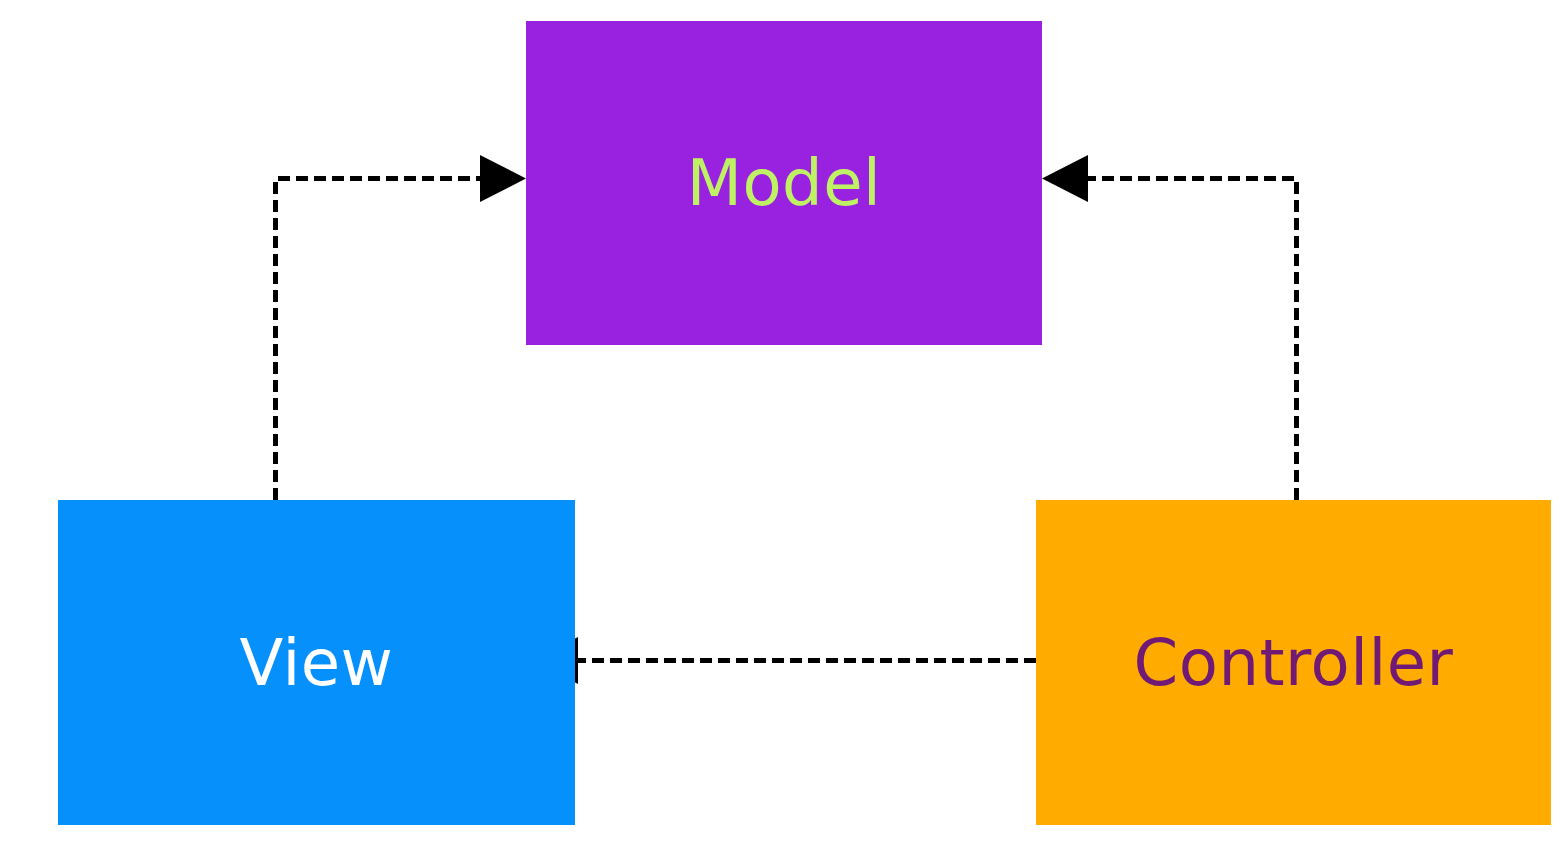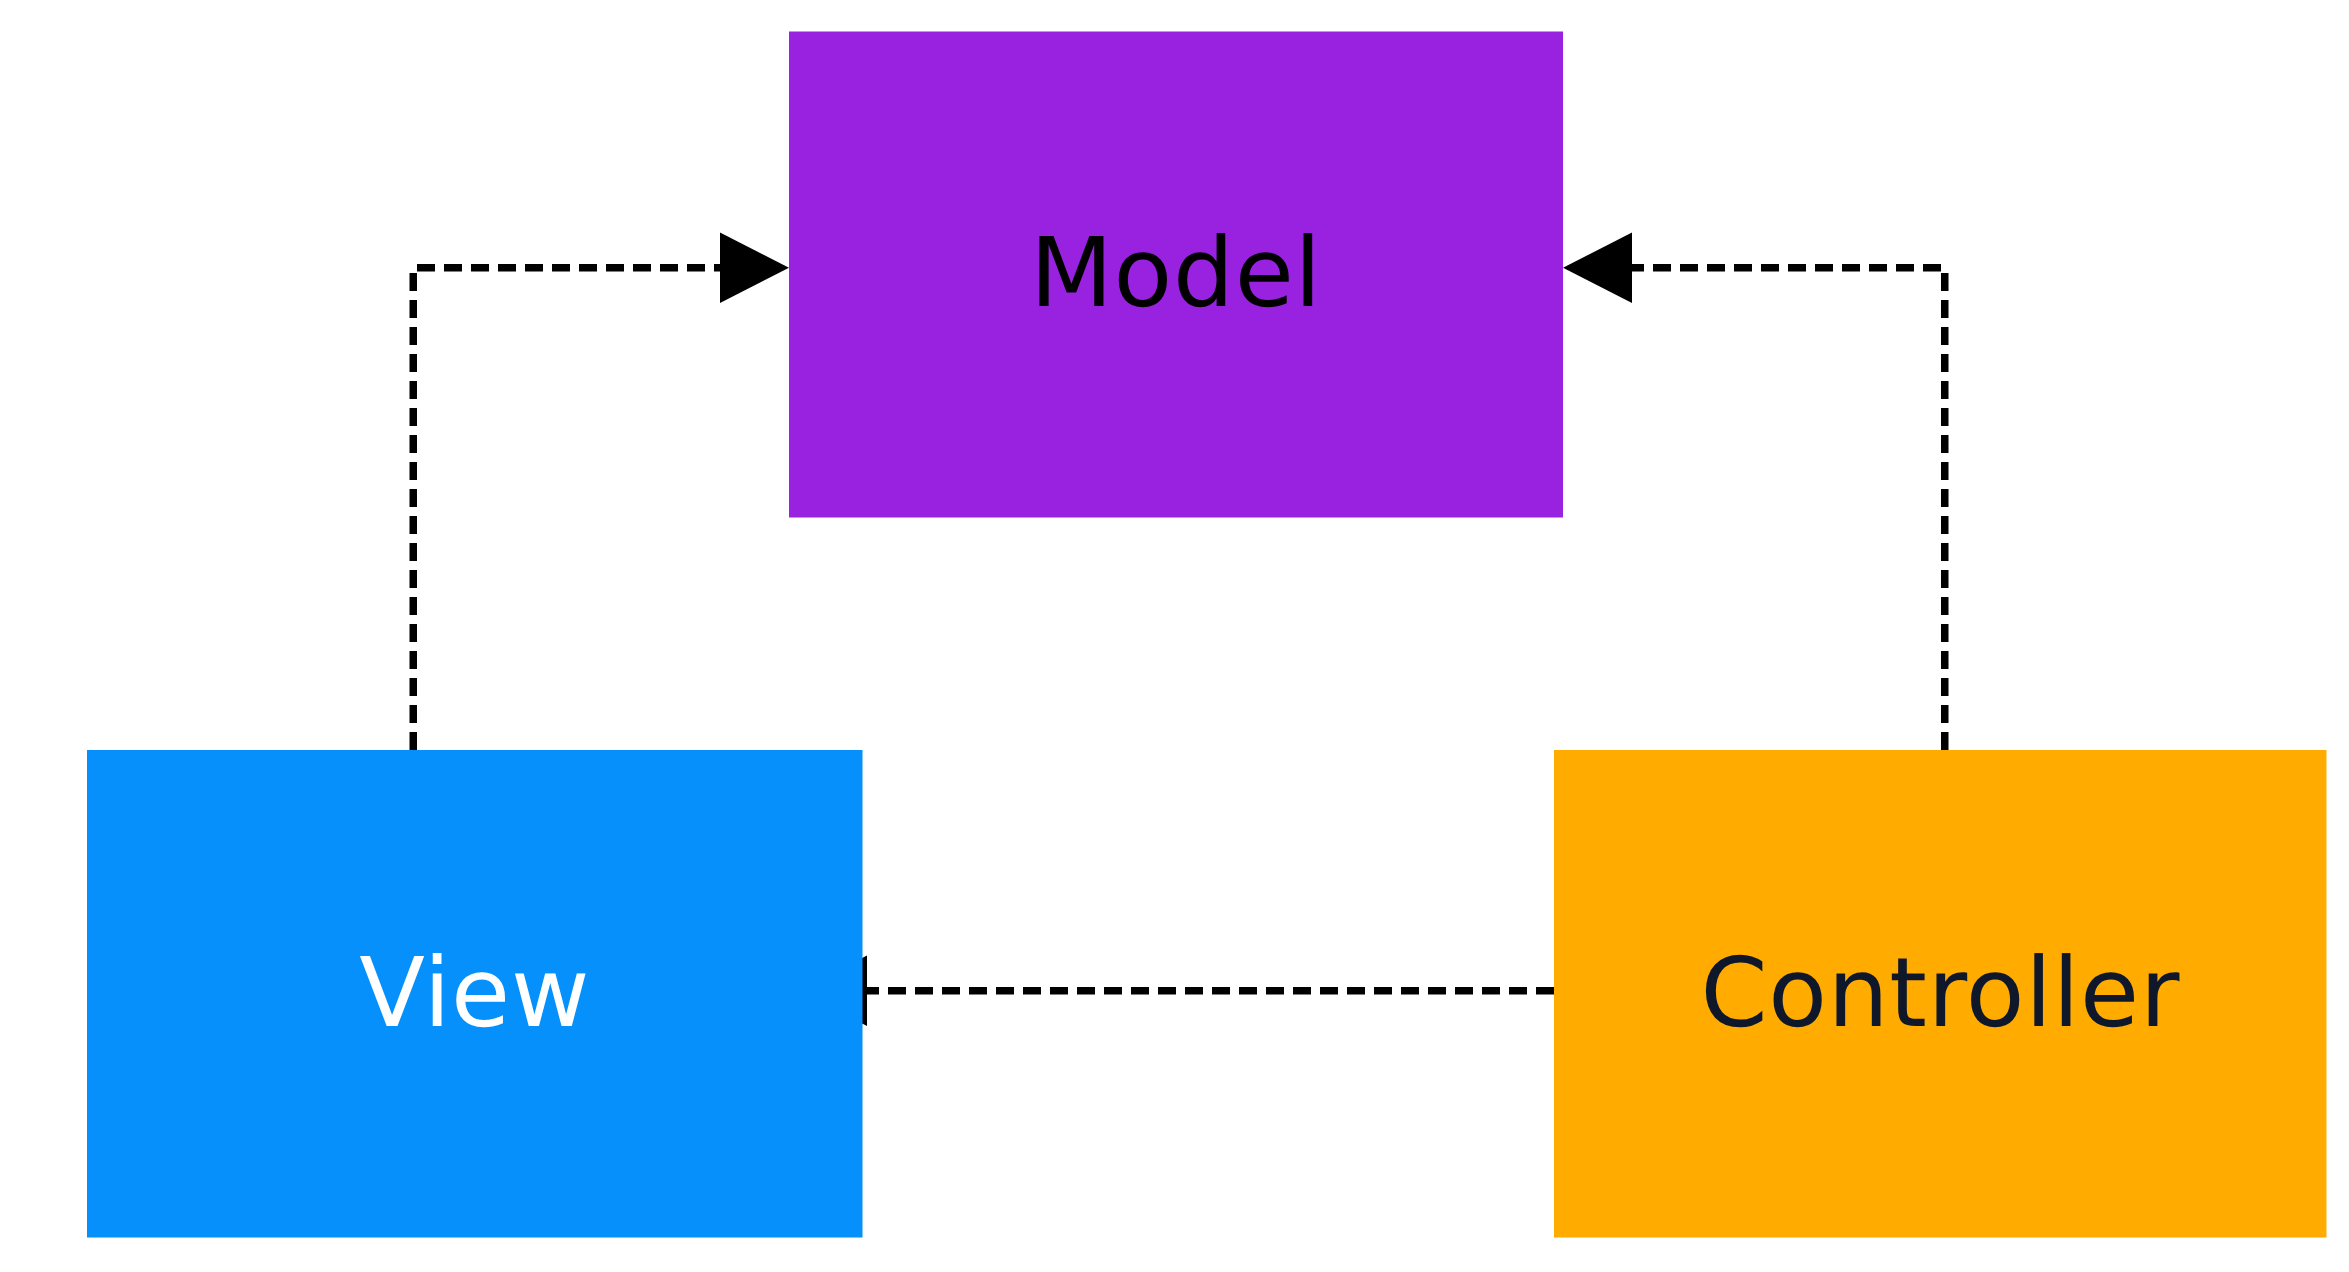--- a/index.html
+++ b/index.html
@@ -89,24 +89,24 @@
     </g>
 
     <g>
       <path class="edge-path" d="M 1036 660.5 L 578 660.5" stroke="#000000"></path>
       <polygon class="edge-head" points="532,660.5 578,637 578,684" fill="#000000"></polygon>
     </g>
 
   </svg>
 
   <div class="node" id="node-model" style="background-color: rgb(153, 34, 224); left: 526px; top: 21px; width: 516px; height: 324px;">
-    <span class="node-label" style="color: #000000;">Model</span>
+    <span class="node-label" style="color: #bef264;">Model</span>
   </div>
 
   <div class="node" id="node-view" style="background-color: rgb(5, 144, 251); left: 15px; top: 500px; width: 517px; height: 325px; margin-left: 43px;">
     <span class="node-label" style="color: rgb(255, 255, 255);">View</span>
   </div>
 
   <div class="node" id="node-controller" style="background-color: rgb(255, 171, 0); left: 1036px; top: 500px; width: 515px; height: 325px;">
-    <span class="node-label" style="color: #0f172a;">Controller</span>
+    <span class="node-label" style="color: #701a75;">Controller</span>
   </div>
 
 </div>
 
 </body></html>

